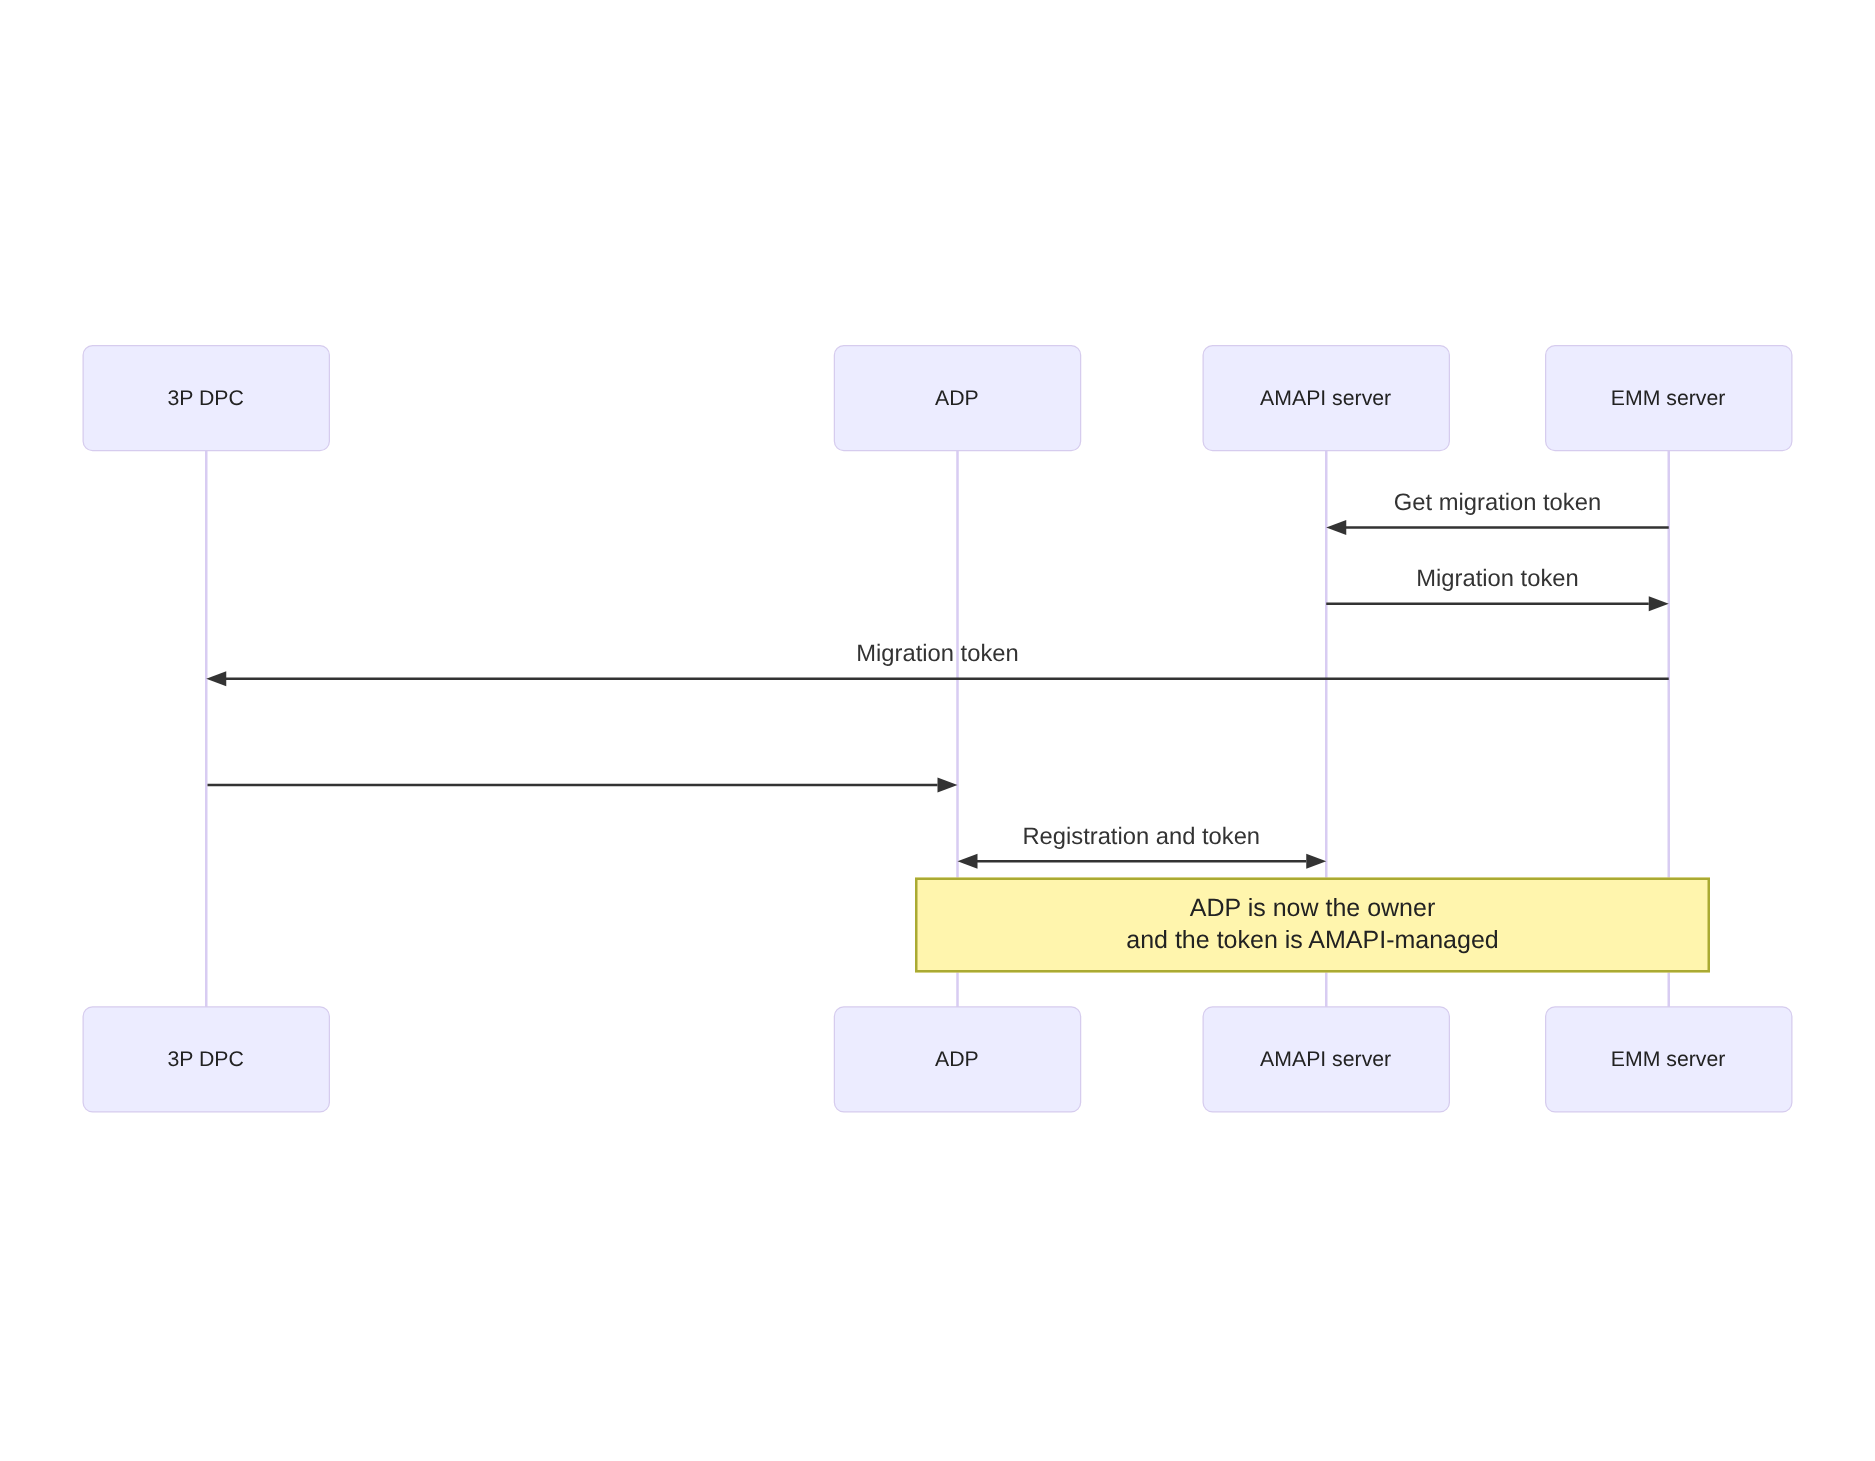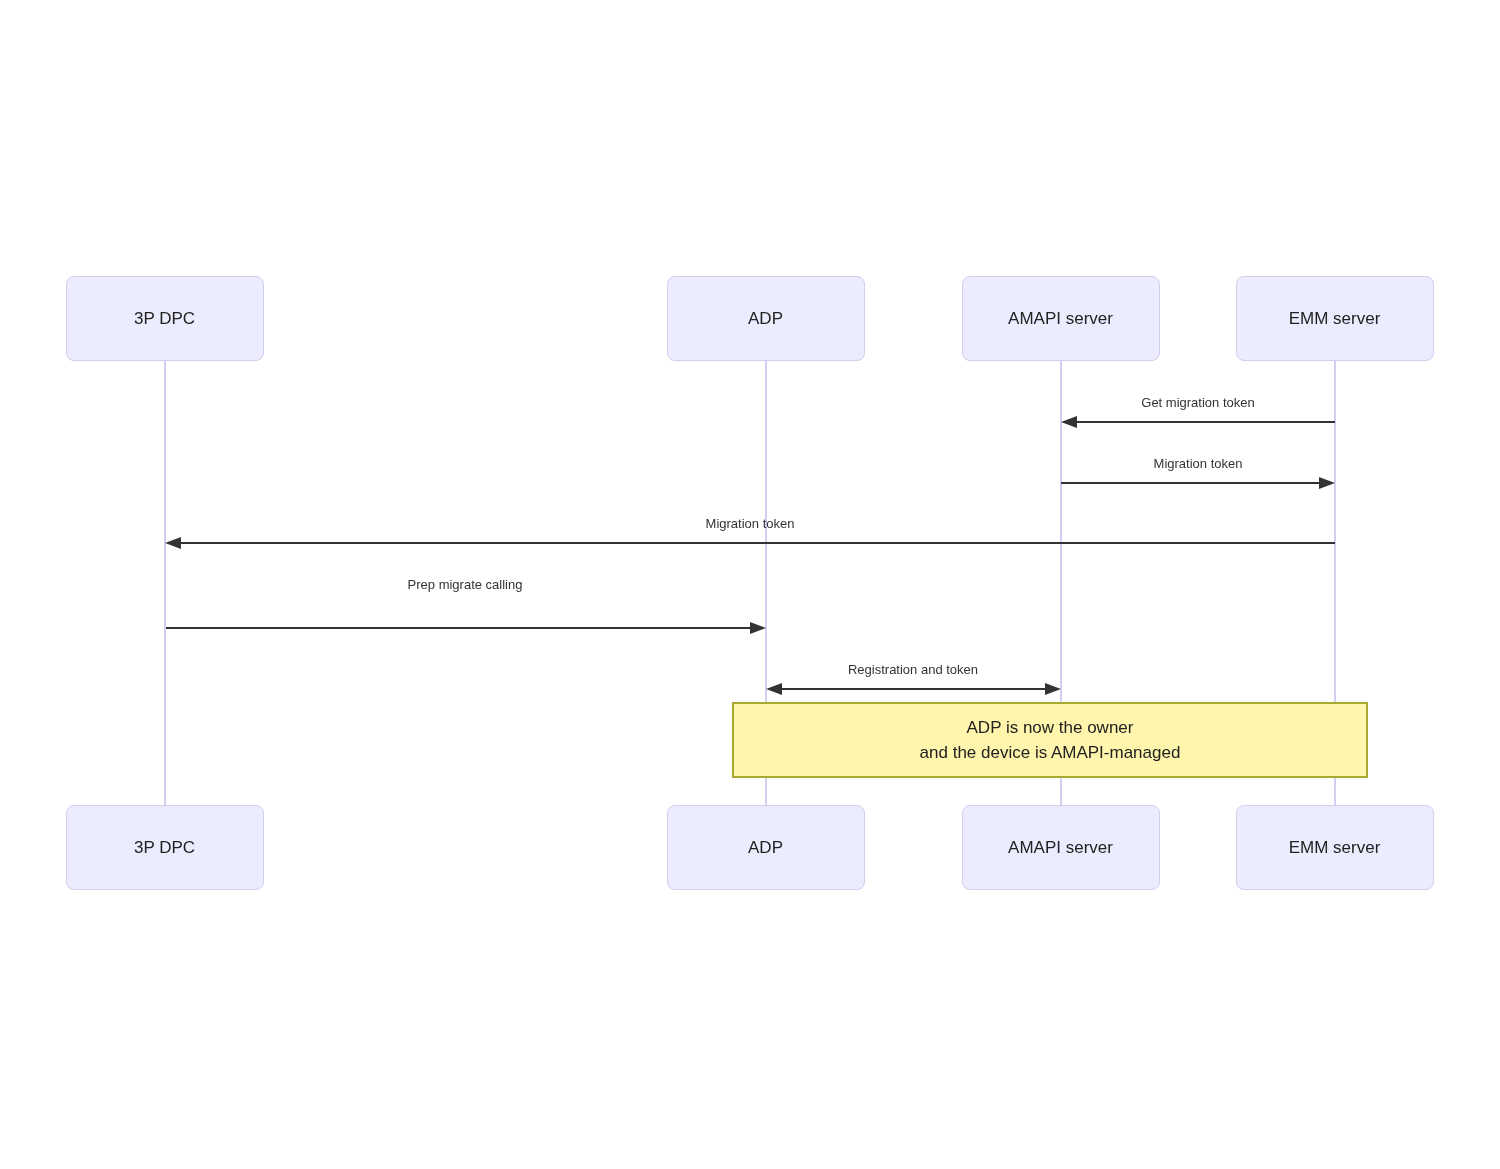--- a/index.html
+++ b/index.html
@@ -30,21 +30,21 @@
     align-items: center;
     justify-content: center;
     font-size: 17px;
     color: #222222;
   }
   .msg-label {
     position: absolute;
     transform: translateX(-50%);
     white-space: nowrap;
     text-align: right;
-    font-size: 13px;
+    font-size: 19px;
     line-height: 21px;
     color: var(--message-text, #333333);
   }
   .msg-label.two-line { line-height: 24px; }
   .msg-line {
     position: absolute;
     height: 2px;
     background: var(--arrow, #333333);
   }
   .arrow-w {
@@ -67,21 +67,21 @@
     top: 702px;
     width: 636px;
     height: 76px;
     box-sizing: border-box;
     background: var(--note-fill, #fff5ad);
     border: 2px solid var(--note-border, #aaaa33);
     display: flex;
     flex-direction: column;
     align-items: center;
     justify-content: center;
-    font-size: 17px;
+    font-size: 20px;
     line-height: 25px;
     color: #222222;
     text-align: center;
   }
   .msg { display: contents; }
 </style>
 </head>
 <body>
 
 <div class="canvas">
@@ -123,38 +123,37 @@
   
   <div class="msg">
     <div class="msg-label" style="left:750px; top:513px">Migration token</div>
     <div class="msg-line" style="left:180px; top:542px; width:1154.5px"></div>
     <div class="arrow-w" style="left:164.5px; top:537px"></div>
   </div>
 
   
   <div class="msg">
     <div class="msg-label two-line" style="left:465px; top:573px">
-      <div>Prep migrate calling</div>
     </div>
     <div class="msg-line" style="left:165.5px; top:627px; width:584px"></div>
     <div class="arrow-e" style="left:749.5px; top:622px"></div>
   </div>
 
   
   <div class="msg">
     <div class="msg-label" style="left:913px; top:659px">Registration and token</div>
     <div class="msg-line" style="left:781px; top:688px; width:264px"></div>
     <div class="arrow-w" style="left:765.5px; top:683px"></div>
     <div class="arrow-e" style="left:1044.5px; top:683px"></div>
   </div>
 
   
   <div class="note">
     <div>ADP is now the owner</div>
-    <div>and the device is AMAPI-managed</div>
+    <div>and the token is AMAPI-managed</div>
   </div>
 
   
   <div class="actor" style="left:65.5px; top:805px">
     <span>3P DPC</span>
   </div>
   <div class="actor" style="left:666.5px; top:805px">
     <span>ADP</span>
   </div>
   <div class="actor" style="left:961.5px; top:805px">

